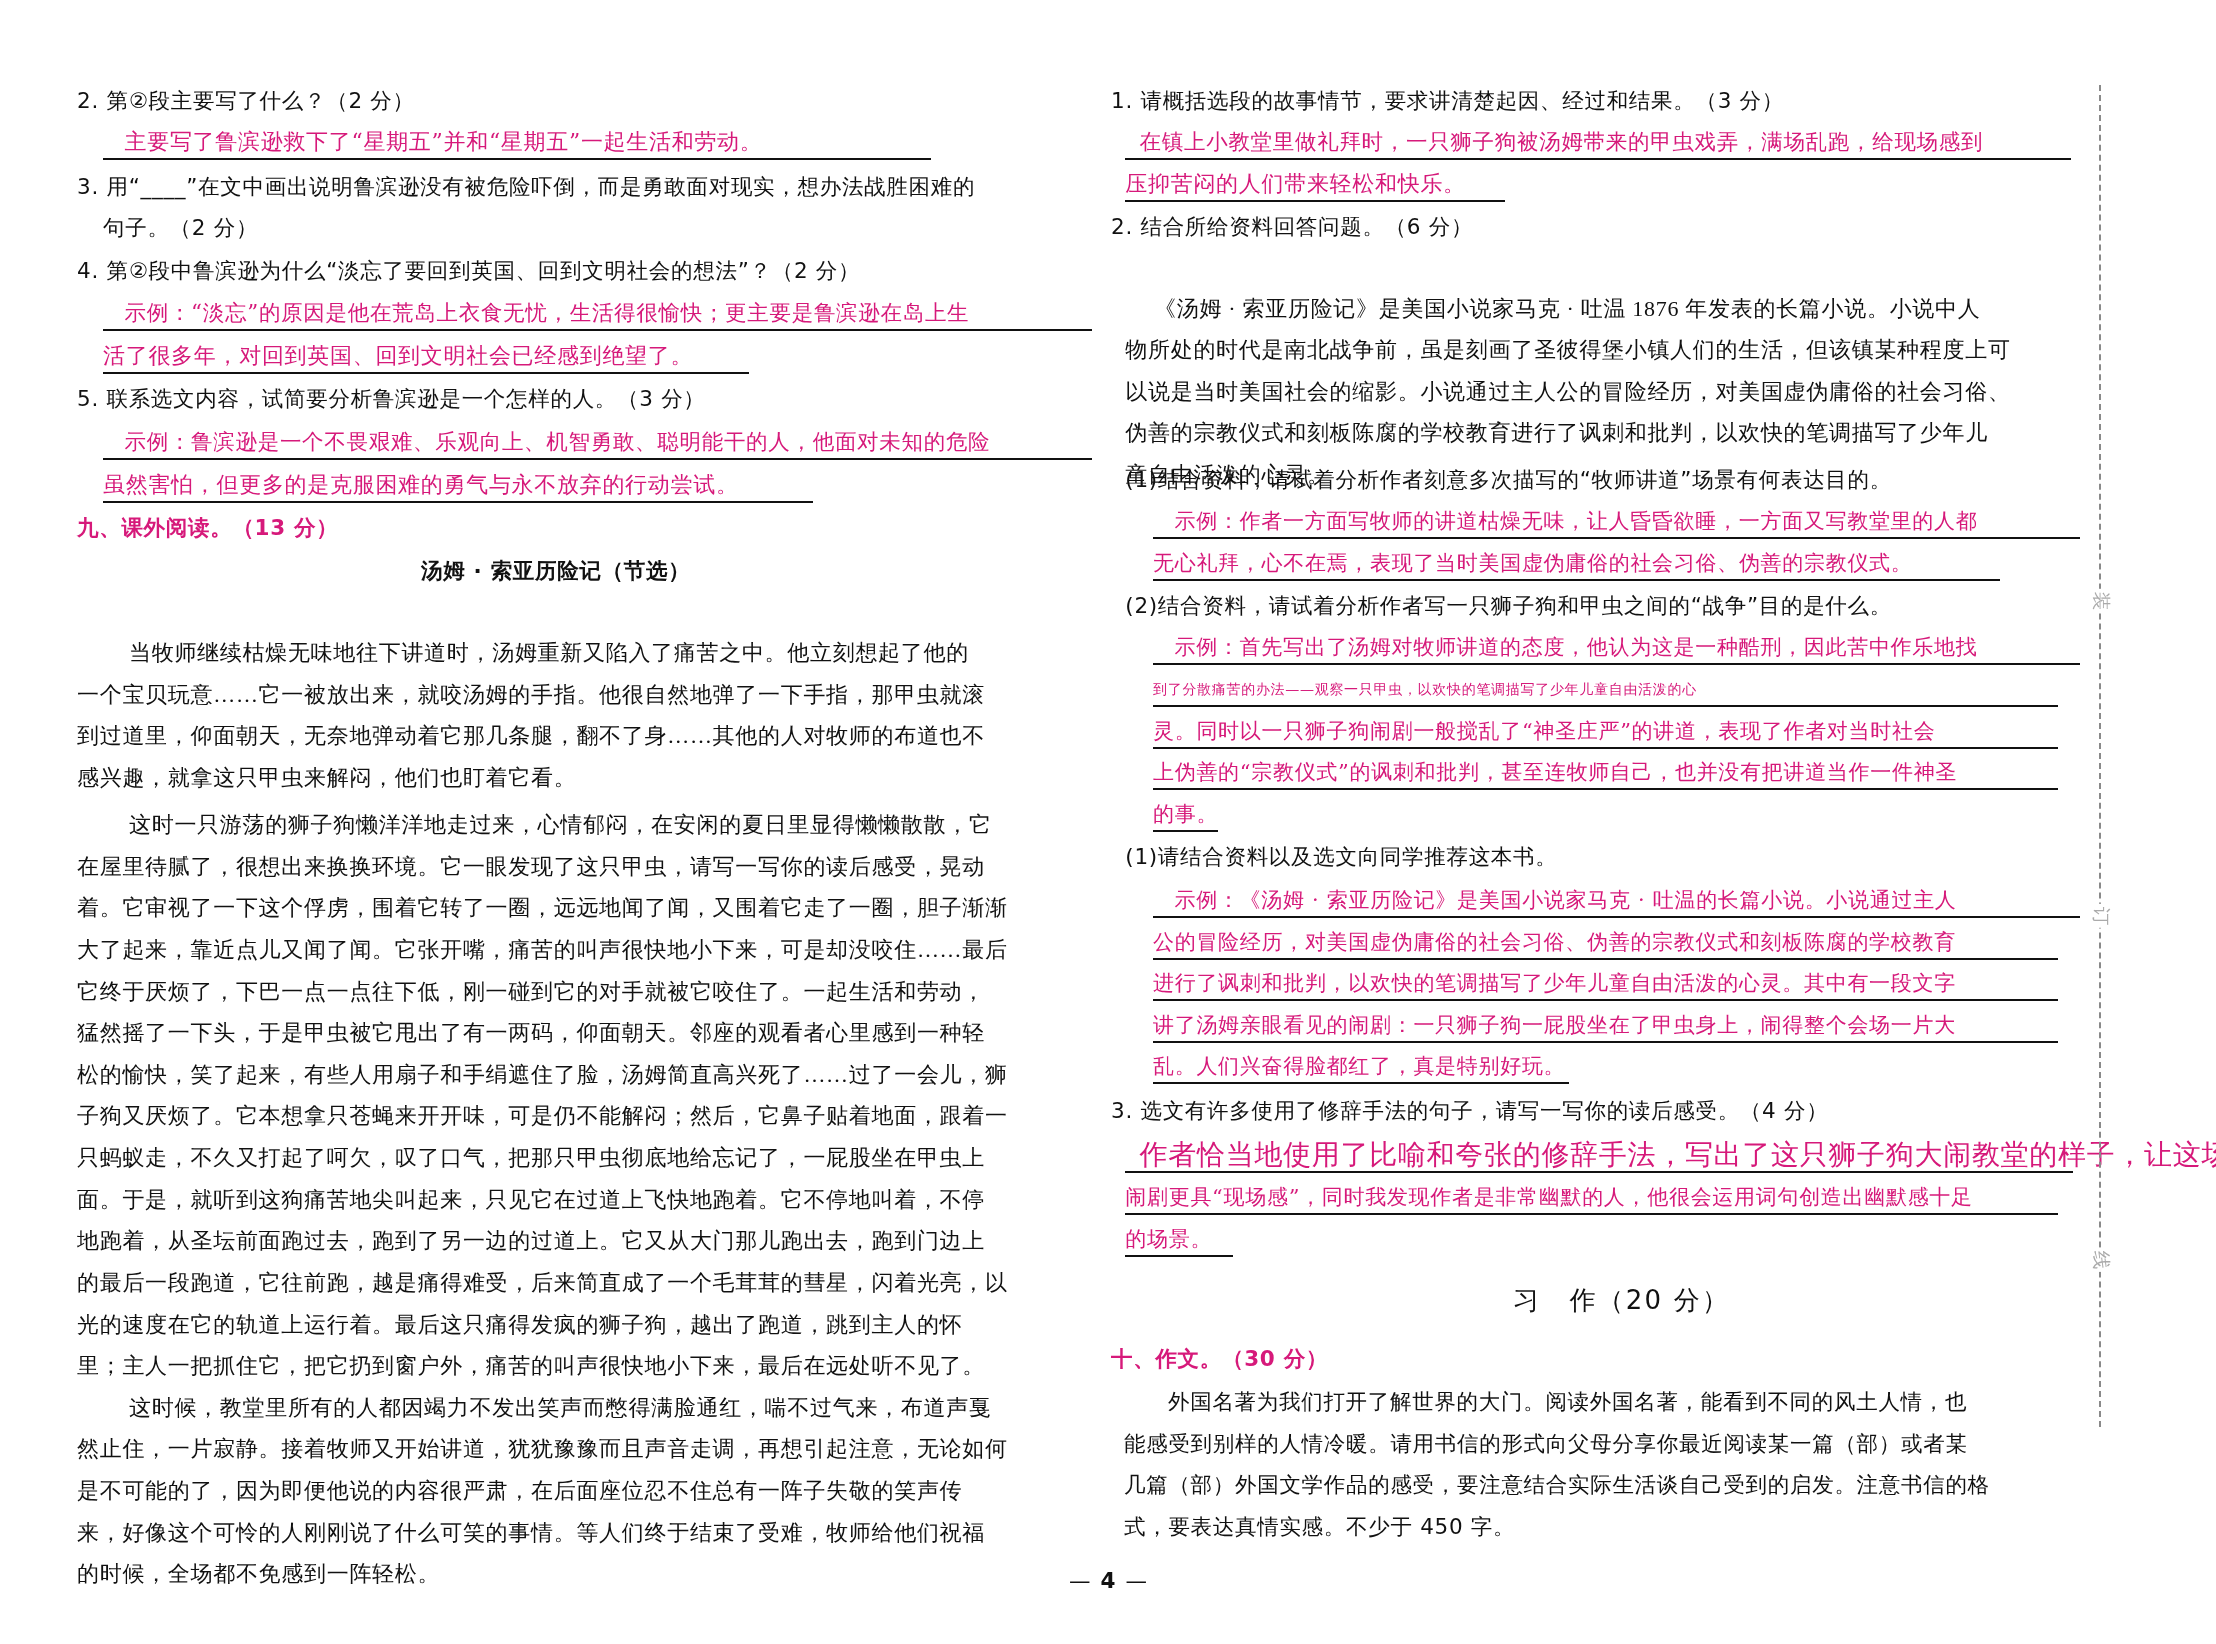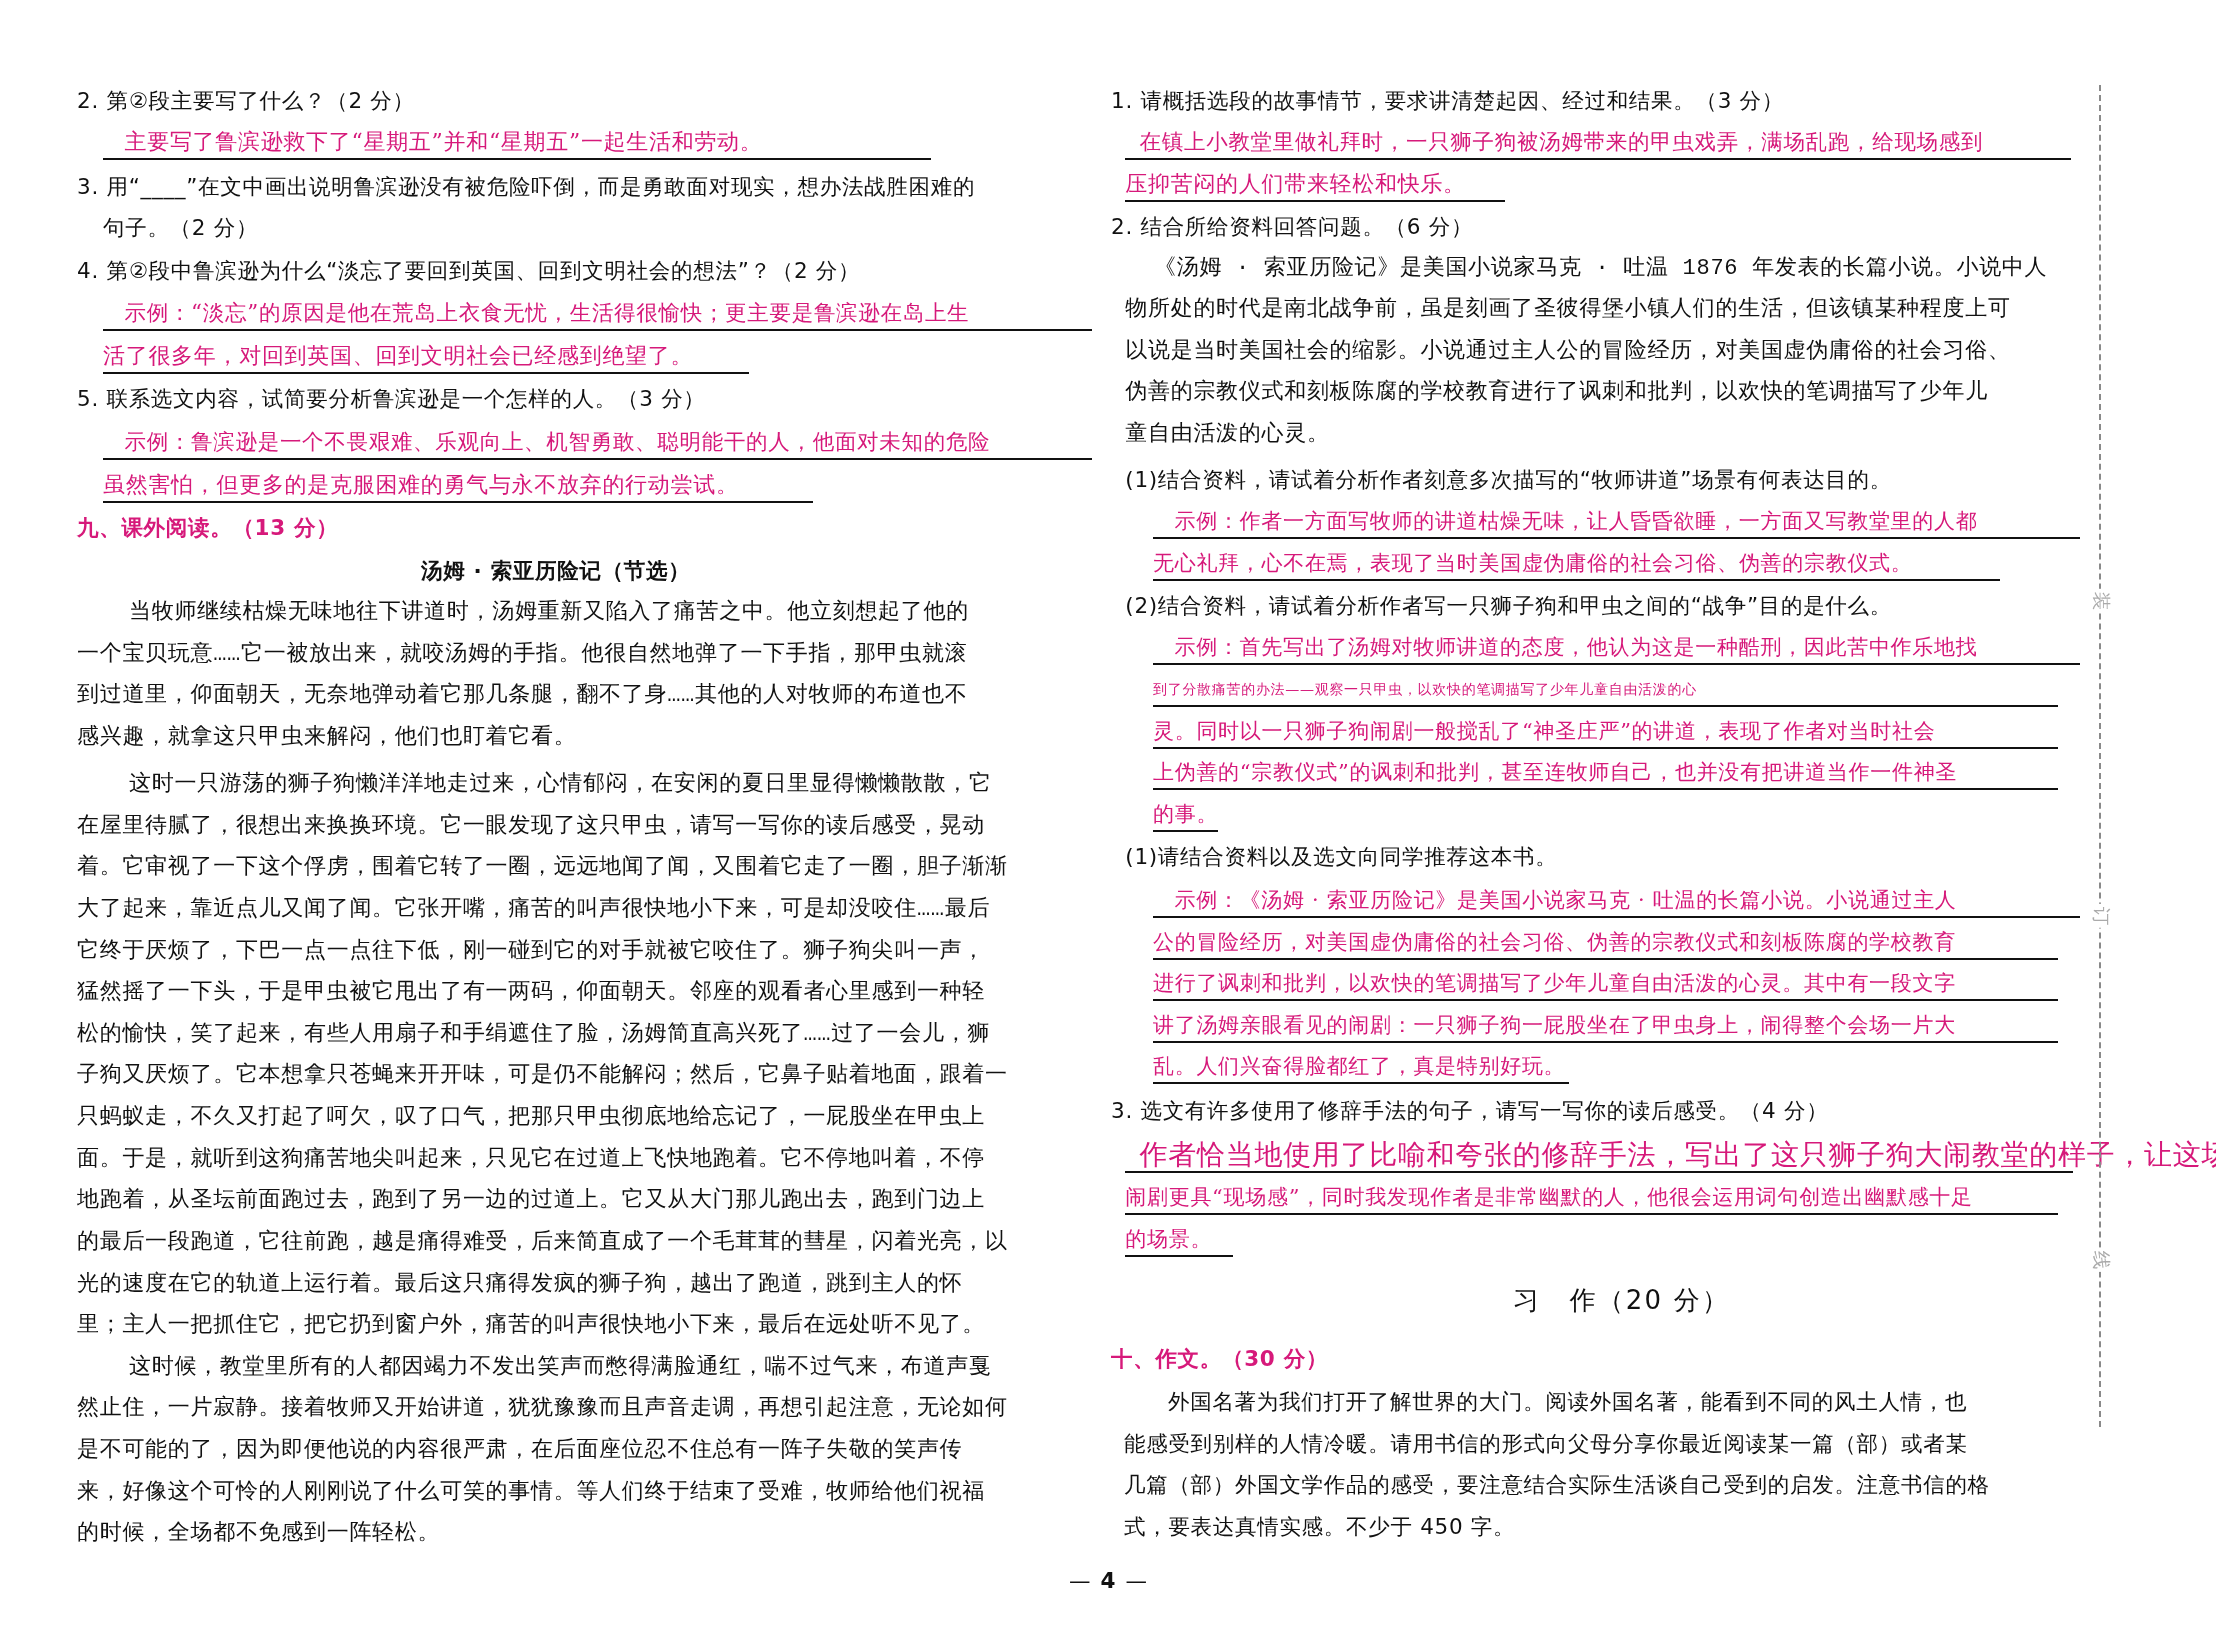--- a/index.html
+++ b/index.html
@@ -16,21 +16,21 @@
     position: absolute; white-space: nowrap;
     font-size: 22px; line-height: 32px; height: 32px;
     letter-spacing: 0.7px;
   }
   .q { font-family: "DejaVu Sans", "Liberation Sans", sans-serif; font-size: 21.5px; }
   .ans { color: #d6197a; font-family: "DejaVu Serif", serif; }
   .ul { border-bottom: 2.2px solid #111; }
   .sec { color: #d6197a; font-family: "DejaVu Sans", sans-serif; font-weight: bold; font-size: 21.5px; }
   .title { font-family: "DejaVu Sans", sans-serif; font-weight: bold; font-size: 21.5px; }
   .big-title { font-family: "DejaVu Sans", sans-serif; font-size: 26px; letter-spacing: 2.2px; }
-  .para { font-family: Liberation Mono, monospace; }
+  .para { font-family: Liberation Serif, serif; margin-top: 40px; }
 
   .binding {
     position: absolute; left: 2099px; top: 85px; height: 1342px;
     border-left: 2.9px dashed #8a8a8a;
   }
   .binding-label {
     position: absolute; left: 2089px; width: 24.4px; text-align: center;
     font-size: 18.7px; color: #aaaaaa; background: #fff; transform: rotate(90deg);
     font-family: "DejaVu Sans", sans-serif;
   }
@@ -63,21 +63,21 @@
 
   <div>
     <div class="line para" style="top:597px;left:52px">当牧师继续枯燥无味地往下讲道时，汤姆重新又陷入了痛苦之中。他立刻想起了他的</div>
     <div class="line para" style="top:639px;left:0">一个宝贝玩意……它一被放出来，就咬汤姆的手指。他很自然地弹了一下手指，那甲虫就滚</div>
     <div class="line para" style="top:680px;left:0">到过道里，仰面朝天，无奈地弹动着它那几条腿，翻不了身……其他的人对牧师的布道也不</div>
     <div class="line para" style="top:722px;left:0">感兴趣，就拿这只甲虫来解闷，他们也盯着它看。</div>
     <div class="line para" style="top:769px;left:52px">这时一只游荡的狮子狗懒洋洋地走过来，心情郁闷，在安闲的夏日里显得懒懒散散，它</div>
     <div class="line para" style="top:811px;left:0">在屋里待腻了，很想出来换换环境。它一眼发现了这只甲虫，请写一写你的读后感受，晃动</div>
     <div class="line para" style="top:852px;left:0">着。它审视了一下这个俘虏，围着它转了一圈，远远地闻了闻，又围着它走了一圈，胆子渐渐</div>
     <div class="line para" style="top:894px;left:0">大了起来，靠近点儿又闻了闻。它张开嘴，痛苦的叫声很快地小下来，可是却没咬住……最后</div>
-    <div class="line para" style="top:936px;left:0">它终于厌烦了，下巴一点一点往下低，刚一碰到它的对手就被它咬住了。狮子狗尖叫一声，</div>
+    <div class="line para" style="top:936px;left:0">它终于厌烦了，下巴一点一点往下低，刚一碰到它的对手就被它咬住了。一起生活和劳动，</div>
     <div class="line para" style="top:977px;left:0">猛然摇了一下头，于是甲虫被它甩出了有一两码，仰面朝天。邻座的观看者心里感到一种轻</div>
     <div class="line para" style="top:1019px;left:0">松的愉快，笑了起来，有些人用扇子和手绢遮住了脸，汤姆简直高兴死了……过了一会儿，狮</div>
     <div class="line para" style="top:1060px;left:0">子狗又厌烦了。它本想拿只苍蝇来开开味，可是仍不能解闷；然后，它鼻子贴着地面，跟着一</div>
     <div class="line para" style="top:1102px;left:0">只蚂蚁走，不久又打起了呵欠，叹了口气，把那只甲虫彻底地给忘记了，一屁股坐在甲虫上</div>
     <div class="line para" style="top:1144px;left:0">面。于是，就听到这狗痛苦地尖叫起来，只见它在过道上飞快地跑着。它不停地叫着，不停</div>
     <div class="line para" style="top:1185px;left:0">地跑着，从圣坛前面跑过去，跑到了另一边的过道上。它又从大门那儿跑出去，跑到门边上</div>
     <div class="line para" style="top:1227px;left:0">的最后一段跑道，它往前跑，越是痛得难受，后来简直成了一个毛茸茸的彗星，闪着光亮，以</div>
     <div class="line para" style="top:1269px;left:0">光的速度在它的轨道上运行着。最后这只痛得发疯的狮子狗，越出了跑道，跳到主人的怀</div>
     <div class="line para" style="top:1310px;left:0">里；主人一把抓住它，把它扔到窗户外，痛苦的叫声很快地小下来，最后在远处听不见了。</div>
     <div class="line para" style="top:1352px;left:52px">这时候，教堂里所有的人都因竭力不发出笑声而憋得满脸通红，喘不过气来，布道声戛</div>

